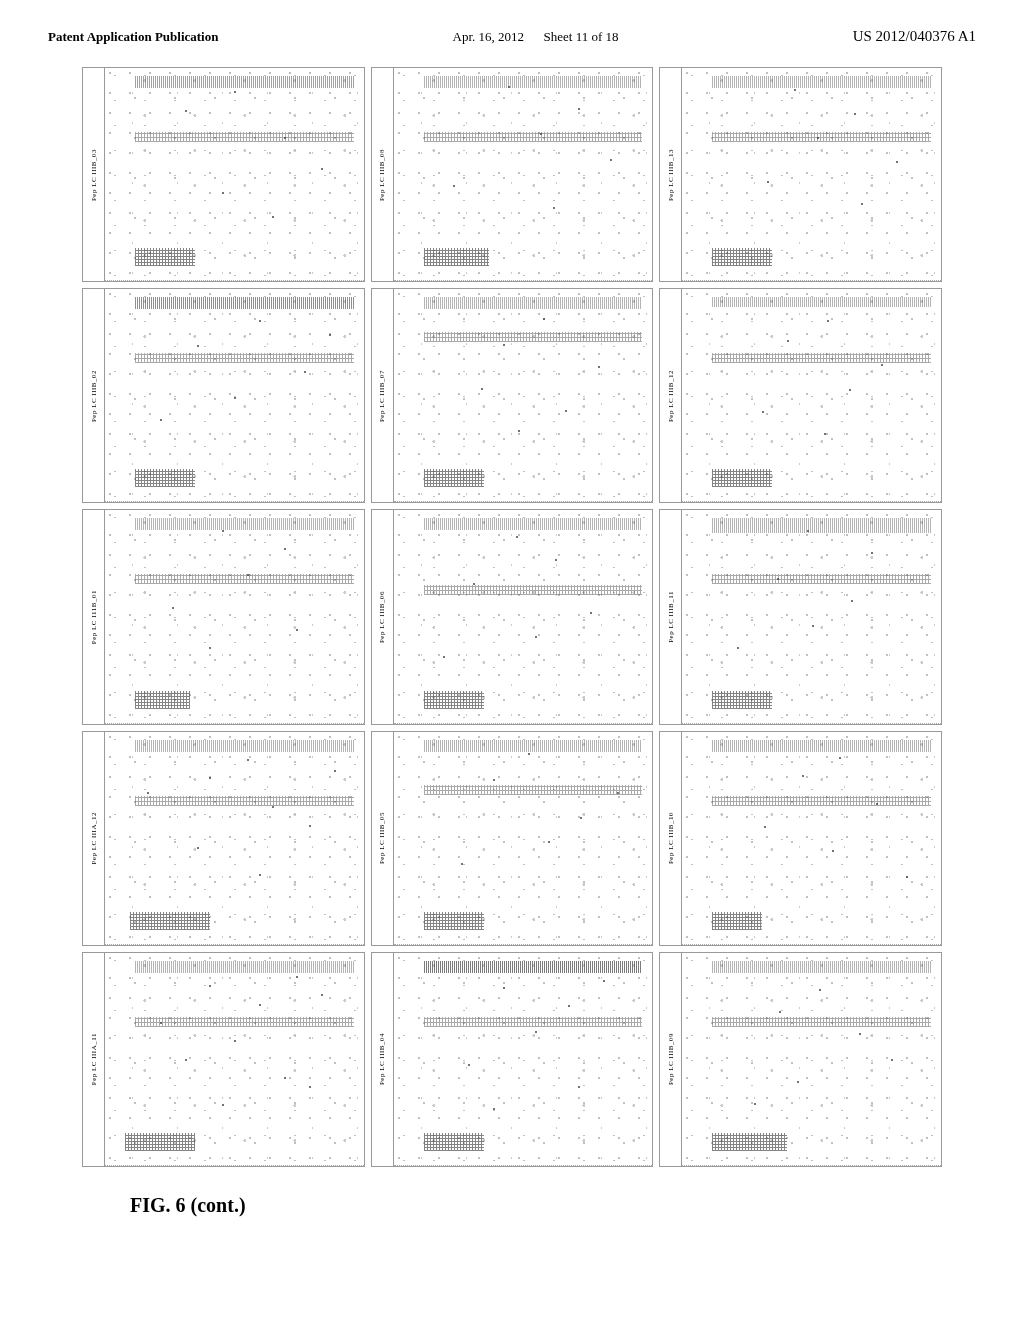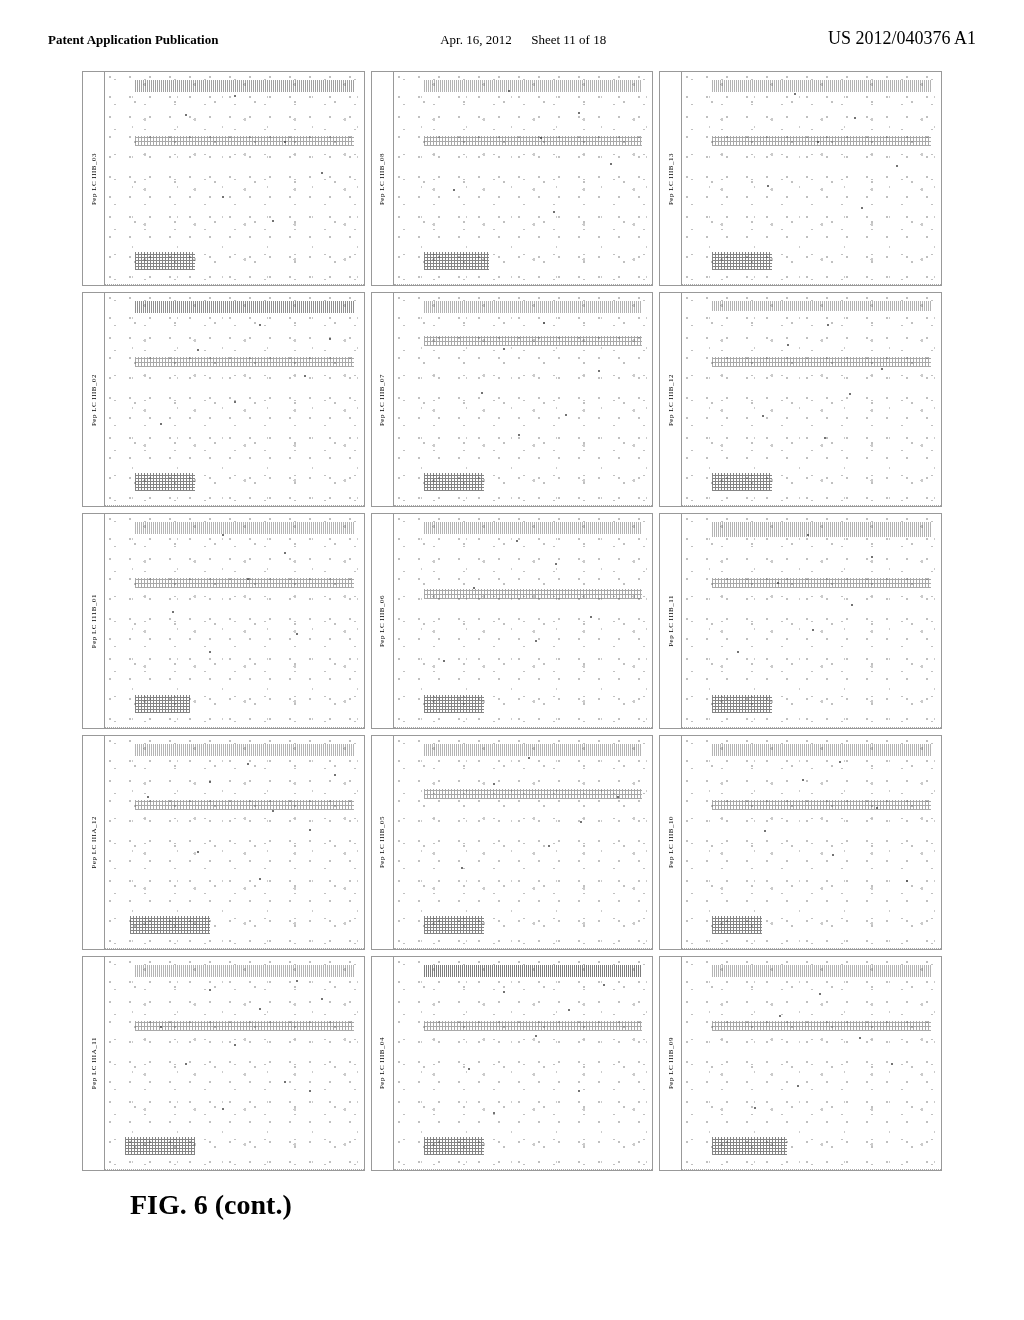--- a/index.html
+++ b/index.html
@@ -23,21 +23,21 @@
     .header-left {
       font-weight: bold;
       font-size: 13px;
     }
 
     .header-center {
       font-size: 13px;
     }
 
     .header-right {
-      font-size: 18px;
+      font-size: 15px;
     }
 
     .main-content {
       display: flex;
       flex-direction: column;
       align-items: center;
       padding: 10px 60px 20px 60px;
     }
 
     .grid-container {
@@ -162,21 +162,21 @@
       bottom: 0;
       left: 22px;
       right: 0;
       border-bottom: 1px dotted #aaa;
     }
 
     .figure-label {
       position: absolute;
       bottom: 30px;
       left: 48px;
-      font-size: 28px;
+      font-size: 20px;
       font-weight: bold;
     }
 
     
     .panel:nth-child(1) .cluster-bottom { left: 20px; width: 70px; }
     .panel:nth-child(2) .cluster-bottom { left: 25px; width: 80px; }
     .panel:nth-child(3) .cluster-bottom { left: 30px; width: 55px; }
     .panel:nth-child(4) .cluster-top { opacity: 0.6; }
     .panel:nth-child(5) .cluster-top { opacity: 0.5; }
     .panel:nth-child(6) .cluster-top { opacity: 0.7; }

